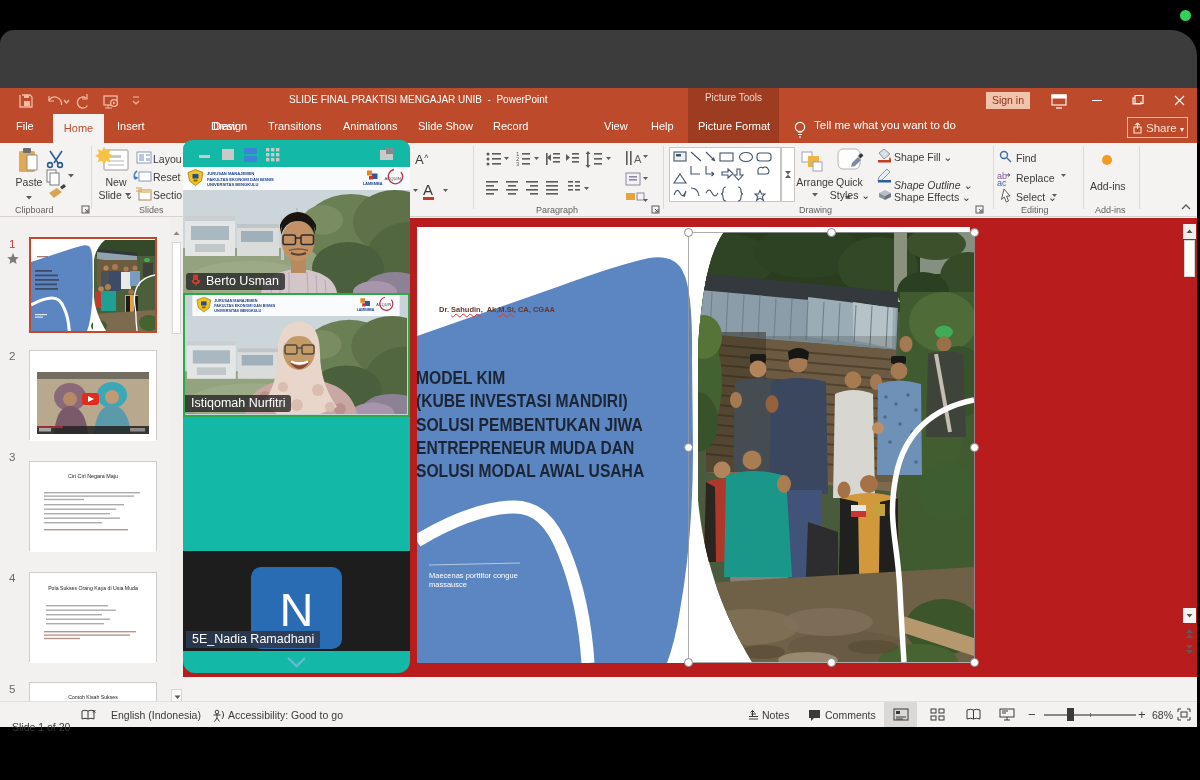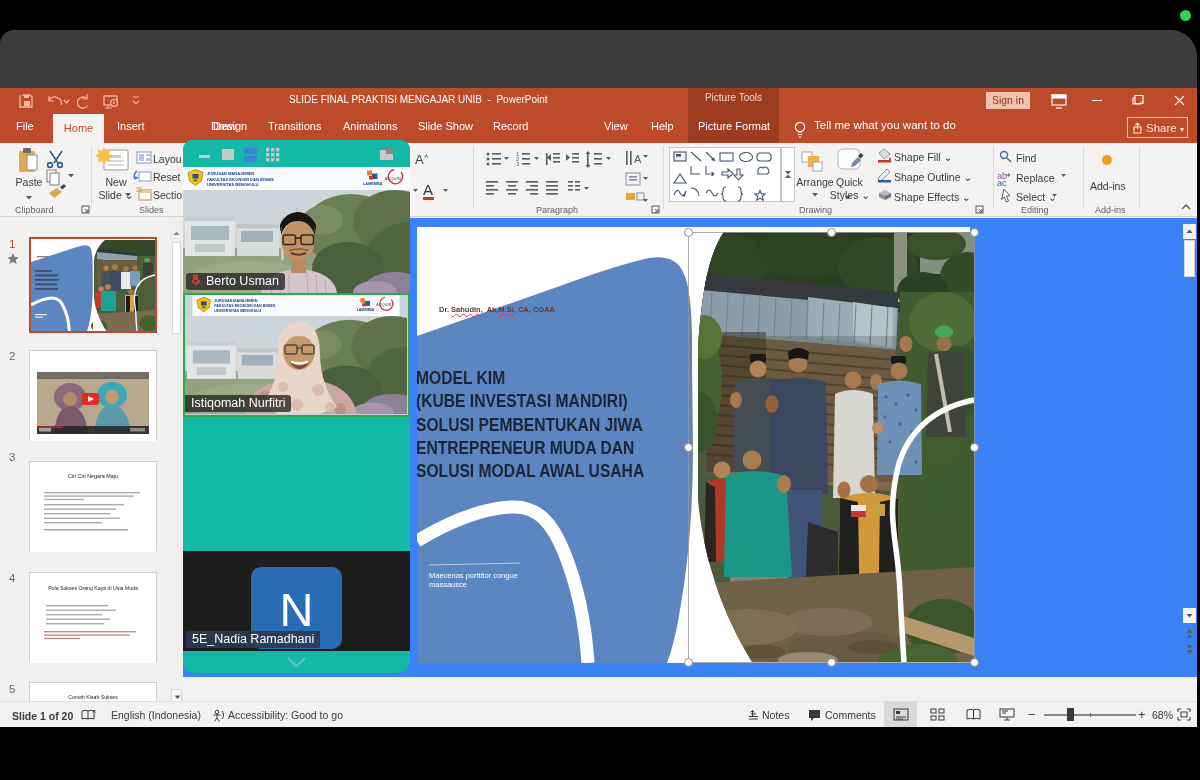--- a/index.html
+++ b/index.html
@@ -15,21 +15,21 @@
   #titlebar{left:0;top:0;width:1197px;height:26px;background:#bd4a2b;}
   #tabrow{left:0;top:26px;width:1197px;height:29px;background:#bd4a2b;}
   #ctxtab{left:688px;top:0;width:91px;height:55px;background:#9e3c21;}
   .tab{position:absolute;top:32px;color:#fff;font-size:11px;}
   #hometab{left:53px;top:26px;width:51px;height:29px;background:#f5f3f1;color:#bd4a2b;
     text-align:center;line-height:29px;font-size:11px;}
   #ribbon{left:0;top:55px;width:1197px;height:74px;background:#f5f3f1;border-bottom:1px solid #d5d2cf;}
   .glabel{position:absolute;top:62px;font-size:9px;color:#605e5c;}
   .rtext{position:absolute;font-size:10.5px;color:#3b3a39;}
   
-  #mainarea{left:0;top:130px;width:1197px;height:459px;background:#3b82f6;}
+  #mainarea{left:0;top:130px;width:1197px;height:459px;background:#b91c1c;}
   #panel{left:0;top:130px;width:183px;height:483px;background:#f2f1f0;overflow:hidden;}
   #panelscroll{left:170px;top:0;width:13px;height:459px;background:#f0efed;}
   .thumb{position:absolute;left:29px;width:128px;background:#fff;border:1px solid #cfcdcb;}
   .snum{position:absolute;left:9px;font-size:11.5px;color:#6a6866;}
   
   #slide{left:417px;top:9px;width:553px;height:436px;background:#fff;overflow:hidden;}
   
   #notes{left:183px;top:589px;width:1014px;height:24px;background:#f2f1ef;border-top:1px solid #c8c6c4;}
   #statusbar{left:0;top:613px;width:1197px;height:26px;background:#f3f2f1;border-top:1px solid #e1dfdd;
     font-size:10.5px;color:#3b3a39;}
@@ -347,21 +347,21 @@
       <div class="rtext" style="left:14px;top:33px;width:30px;text-align:center;">Paste</div>
       <div class="rtext" style="left:98px;top:33px;width:36px;text-align:center;">New</div>
       <div class="rtext" style="left:96px;top:46px;width:40px;text-align:center;">Slide ⌄</div>
       <div class="rtext" style="left:153px;top:10px;">Layou</div>
       <div class="rtext" style="left:153px;top:28px;">Reset</div>
       <div class="rtext" style="left:153px;top:46px;">Sectio</div>
       <div class="rtext" style="left:795px;top:33px;width:40px;text-align:center;">Arrange</div>
       <div class="rtext" style="left:836px;top:33px;width:28px;">Quick</div>
       <div class="rtext" style="left:828px;top:46px;width:44px;text-align:center;white-space:nowrap;">Styles ⌄</div>
       <div class="rtext" style="left:894px;top:8px;">Shape Fill ⌄</div>
-      <div class="rtext" style="left:894px;top:28px;">Shape Outline ⌄</div>
+      <div class="rtext" style="left:894px;top:36px;font-style:italic;">Shape Outline ⌄</div>
       <div class="rtext" style="left:894px;top:48px;">Shape Effects ⌄</div>
       <div class="rtext" style="left:1016px;top:9px;">Find</div>
       <div class="rtext" style="left:1016px;top:29px;">Replace</div>
       <div class="rtext" style="left:1016px;top:48px;">Select ⌄</div>
       <div class="rtext" style="left:1090px;top:37px;">Add-ins</div>
       <div class="glabel" style="left:15px;">Clipboard</div>
       <div class="glabel" style="left:139px;">Slides</div>
       <div class="glabel" style="left:536px;">Paragraph</div>
       <div class="glabel" style="left:799px;">Drawing</div>
       <div class="glabel" style="left:1021px;">Editing</div>
@@ -659,21 +659,21 @@
         <div class="abs" style="left:1px;top:9px;width:11px;height:14px;background:#f0efed;"><svg width="11" height="14">
               <path d="M2.5 8 l3-3.5 3 3.5z" fill="#8a8886"></path>
             </svg></div>
         <div class="abs" style="left:2px;top:24px;width:9px;height:92px;background:#fdfdfd;border:1px solid #d8d6d4;"></div>
         <div class="abs" style="left:1px;top:471px;width:11px;height:13px;background:#fdfdfd;border:1px solid #d8d6d4;"><svg width="11" height="13">
               <path d="M2.5 4.5 l3 3.5 3-3.5z" fill="#555"></path>
             </svg></div>
       </div>
     </div>
     <div class="abs" id="statusbar">
-      <span class="abs" style="left:12px;top:8px;font-weight:bold;">Slide 1 of 20</span>
+      <span class="abs" style="left:12px;top:19px;">Slide 1 of 20</span>
       <svg class="abs" width="16" height="13" style="left:81px;top:7px;">
           <path d="M1 2 q3-1.5 6 0 q3-1.5 6 0 v8 q-3-1.5-6 0 q-3-1.5-6 0 z M7 2 v8" fill="none" stroke="#3b3a39" stroke-width="1"></path>
           <path d="M12 1 l2.5 2.5 M14.5 1 l-2.5 2.5" stroke="#3b3a39" fill="none"></path>
         </svg>
       <span class="abs" style="left:111px;top:7px;">English (Indonesia)</span>
       <svg class="abs" width="17" height="15" style="left:209px;top:6px;">
           <circle cx="8" cy="4" r="1.8" fill="none" stroke="#3b3a39"></circle>
           <path d="M8 6 v4 M4.5 7 h7 M8 10 l-2.5 3.5 M8 10 l2.5 3.5" stroke="#3b3a39" fill="none"></path>
           <path d="M13 3 a6 6 0 0 1 0 8" stroke="#3b3a39" fill="none"></path>
         </svg>

